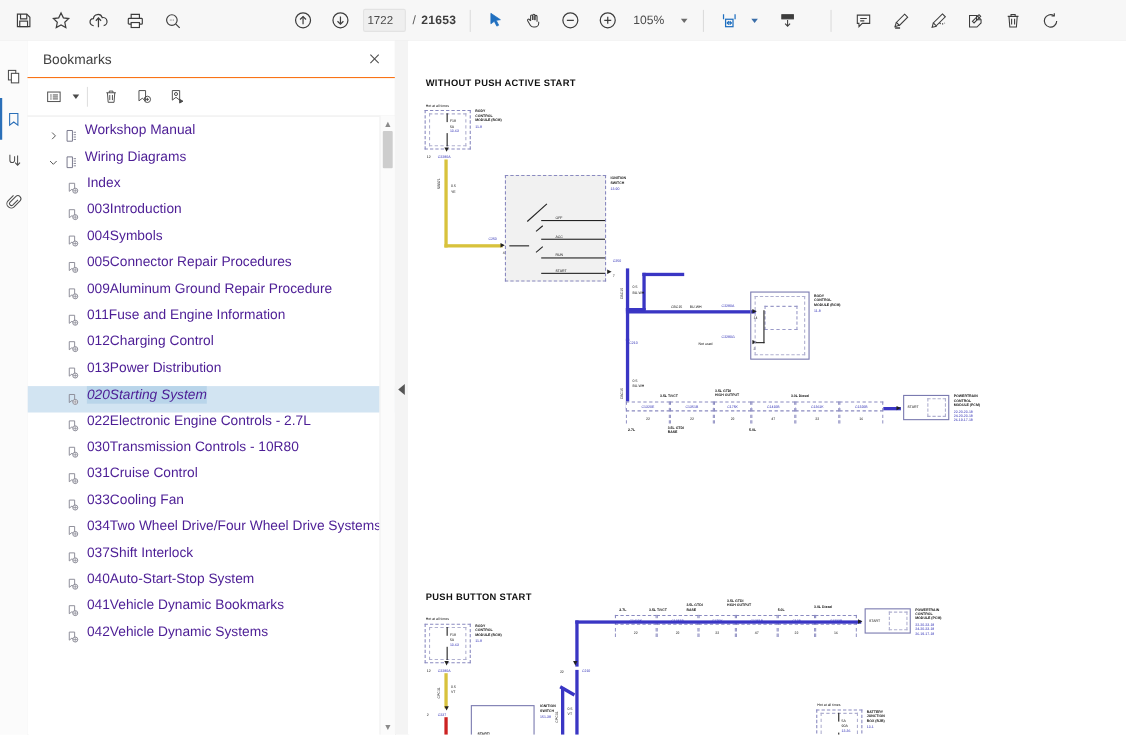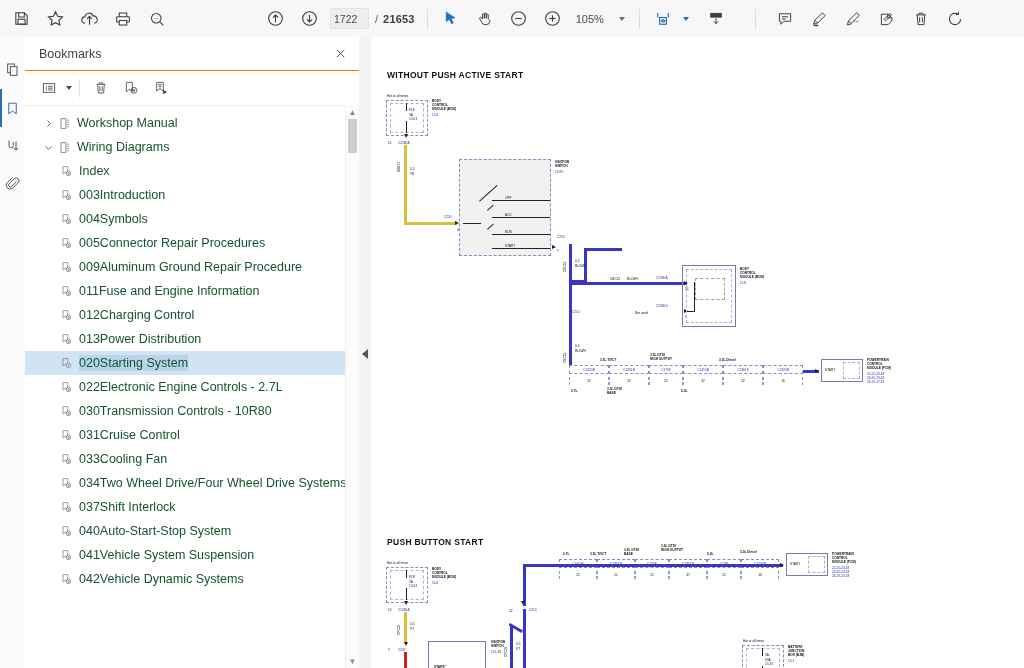--- a/index.html
+++ b/index.html
@@ -73,32 +73,32 @@
     border-bottom:1px solid #ececec;
   }
   .pt-btn{width:28px;height:26px;display:flex;align-items:center;justify-content:center;cursor:pointer;}
   .pt-sep{width:1px;height:18px;background:#e0e0e0;margin:0 5px;}
 
   .bm-list{
     position:absolute;left:0;top:68px;width:334px;height:563px;
     overflow:hidden;padding-top:6px;box-sizing:border-box;
   }
   .bm-row{
-    height:24px;display:flex;align-items:center;cursor:pointer;
-    font-size:12.5px;color:#14532d;white-space:nowrap;padding-right:14px;
+    height:24px;display:flex;align-items:flex-start;cursor:pointer;
+    font-size:12.5px;color:#4c1d95;white-space:nowrap;padding-right:14px;
   }
   .bm-row .twisty{
     width:16px;height:24px;display:flex;align-items:center;justify-content:center;flex:none;
   }
   .bm-row .bm-icon{width:16px;height:24px;display:flex;align-items:center;justify-content:center;flex:none;margin-right:5px;}
   .bm-row.l1{padding-left:33px;}
   .bm-row.l0{padding-left:33px;}
   .bm-row.l0 .twisty{margin-left:-18px;}
   .bm-label{overflow:hidden;text-overflow:clip;}
-  .bm-row.sel .bm-label{background:#b9d5ea;padding:1px 0;}
+  .bm-row.sel .bm-label{background:#b9d5ea;padding:1px 0;font-style:italic;}
   .bm-row.sel{background:#d2e4f2;}
 
   
   .bm-scroll{
     position:absolute;right:0;top:68px;width:13px;height:563px;background:#fbfbfb;
     border-left:1px solid #f0f0f0;
   }
   .bm-scroll .arw{height:14px;display:flex;align-items:center;justify-content:center;font-size:8px;color:#8a8a8a;}
   .bm-scroll .thumb{
     position:absolute;top:14px;left:2px;width:9px;height:34px;background:#cdcdcd;border-radius:1px;
@@ -611,21 +611,21 @@
         </div>
         <div class="bm-row l1">
           <span class="bm-icon">
             <svg width="13" height="13" viewBox="0 0 24 24" fill="none" stroke="#8a8a96" stroke-width="1.6">
               <path d="M5.5 3h9v13.5L10 13l-4.5 3.5z"></path>
               <circle cx="15.5" cy="15.5" r="4.2" fill="#fff"></circle>
               <path d="M11.8 15.5h7.4" stroke-width="1.2"></path>
               <path d="M15.5 11.8v7.4" stroke-width="1.2"></path>
             </svg>
           </span>
-          <span class="bm-label">041Vehicle System Suspension</span>
+          <span class="bm-label">041Vehicle Dynamic Bookmarks</span>
         </div>
         <div class="bm-row l1">
           <span class="bm-icon">
             <svg width="13" height="13" viewBox="0 0 24 24" fill="none" stroke="#8a8a96" stroke-width="1.6">
               <path d="M5.5 3h9v13.5L10 13l-4.5 3.5z"></path>
               <circle cx="15.5" cy="15.5" r="4.2" fill="#fff"></circle>
               <path d="M11.8 15.5h7.4" stroke-width="1.2"></path>
               <path d="M15.5 11.8v7.4" stroke-width="1.2"></path>
             </svg>
           </span>

